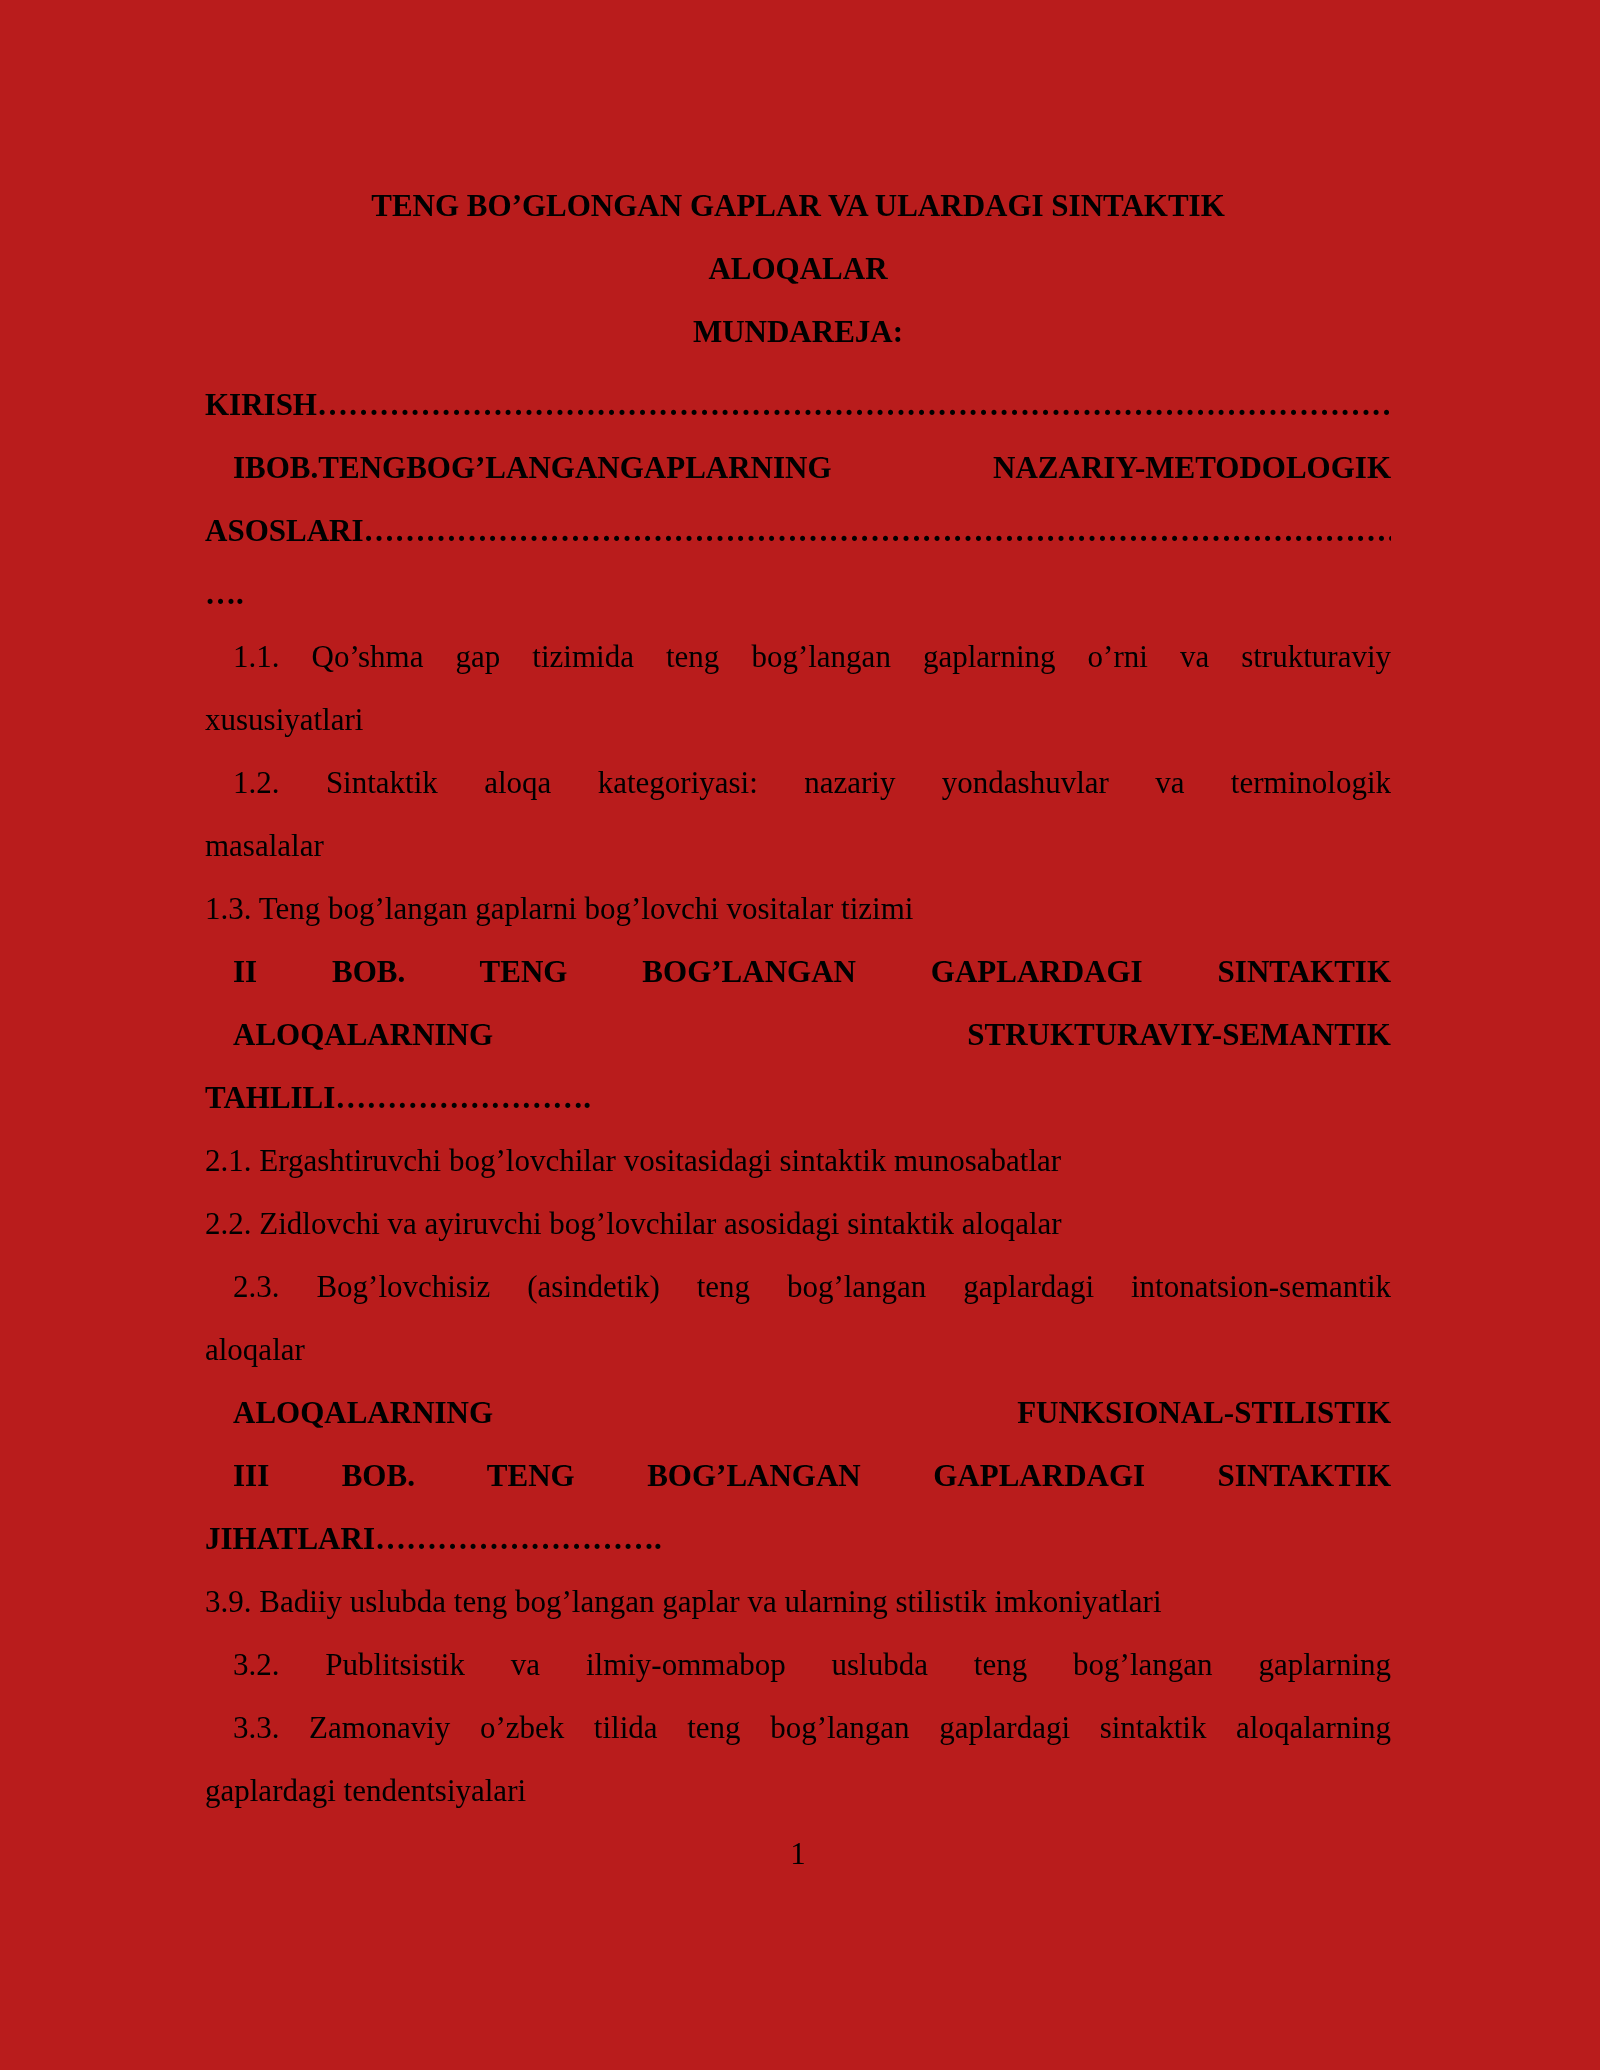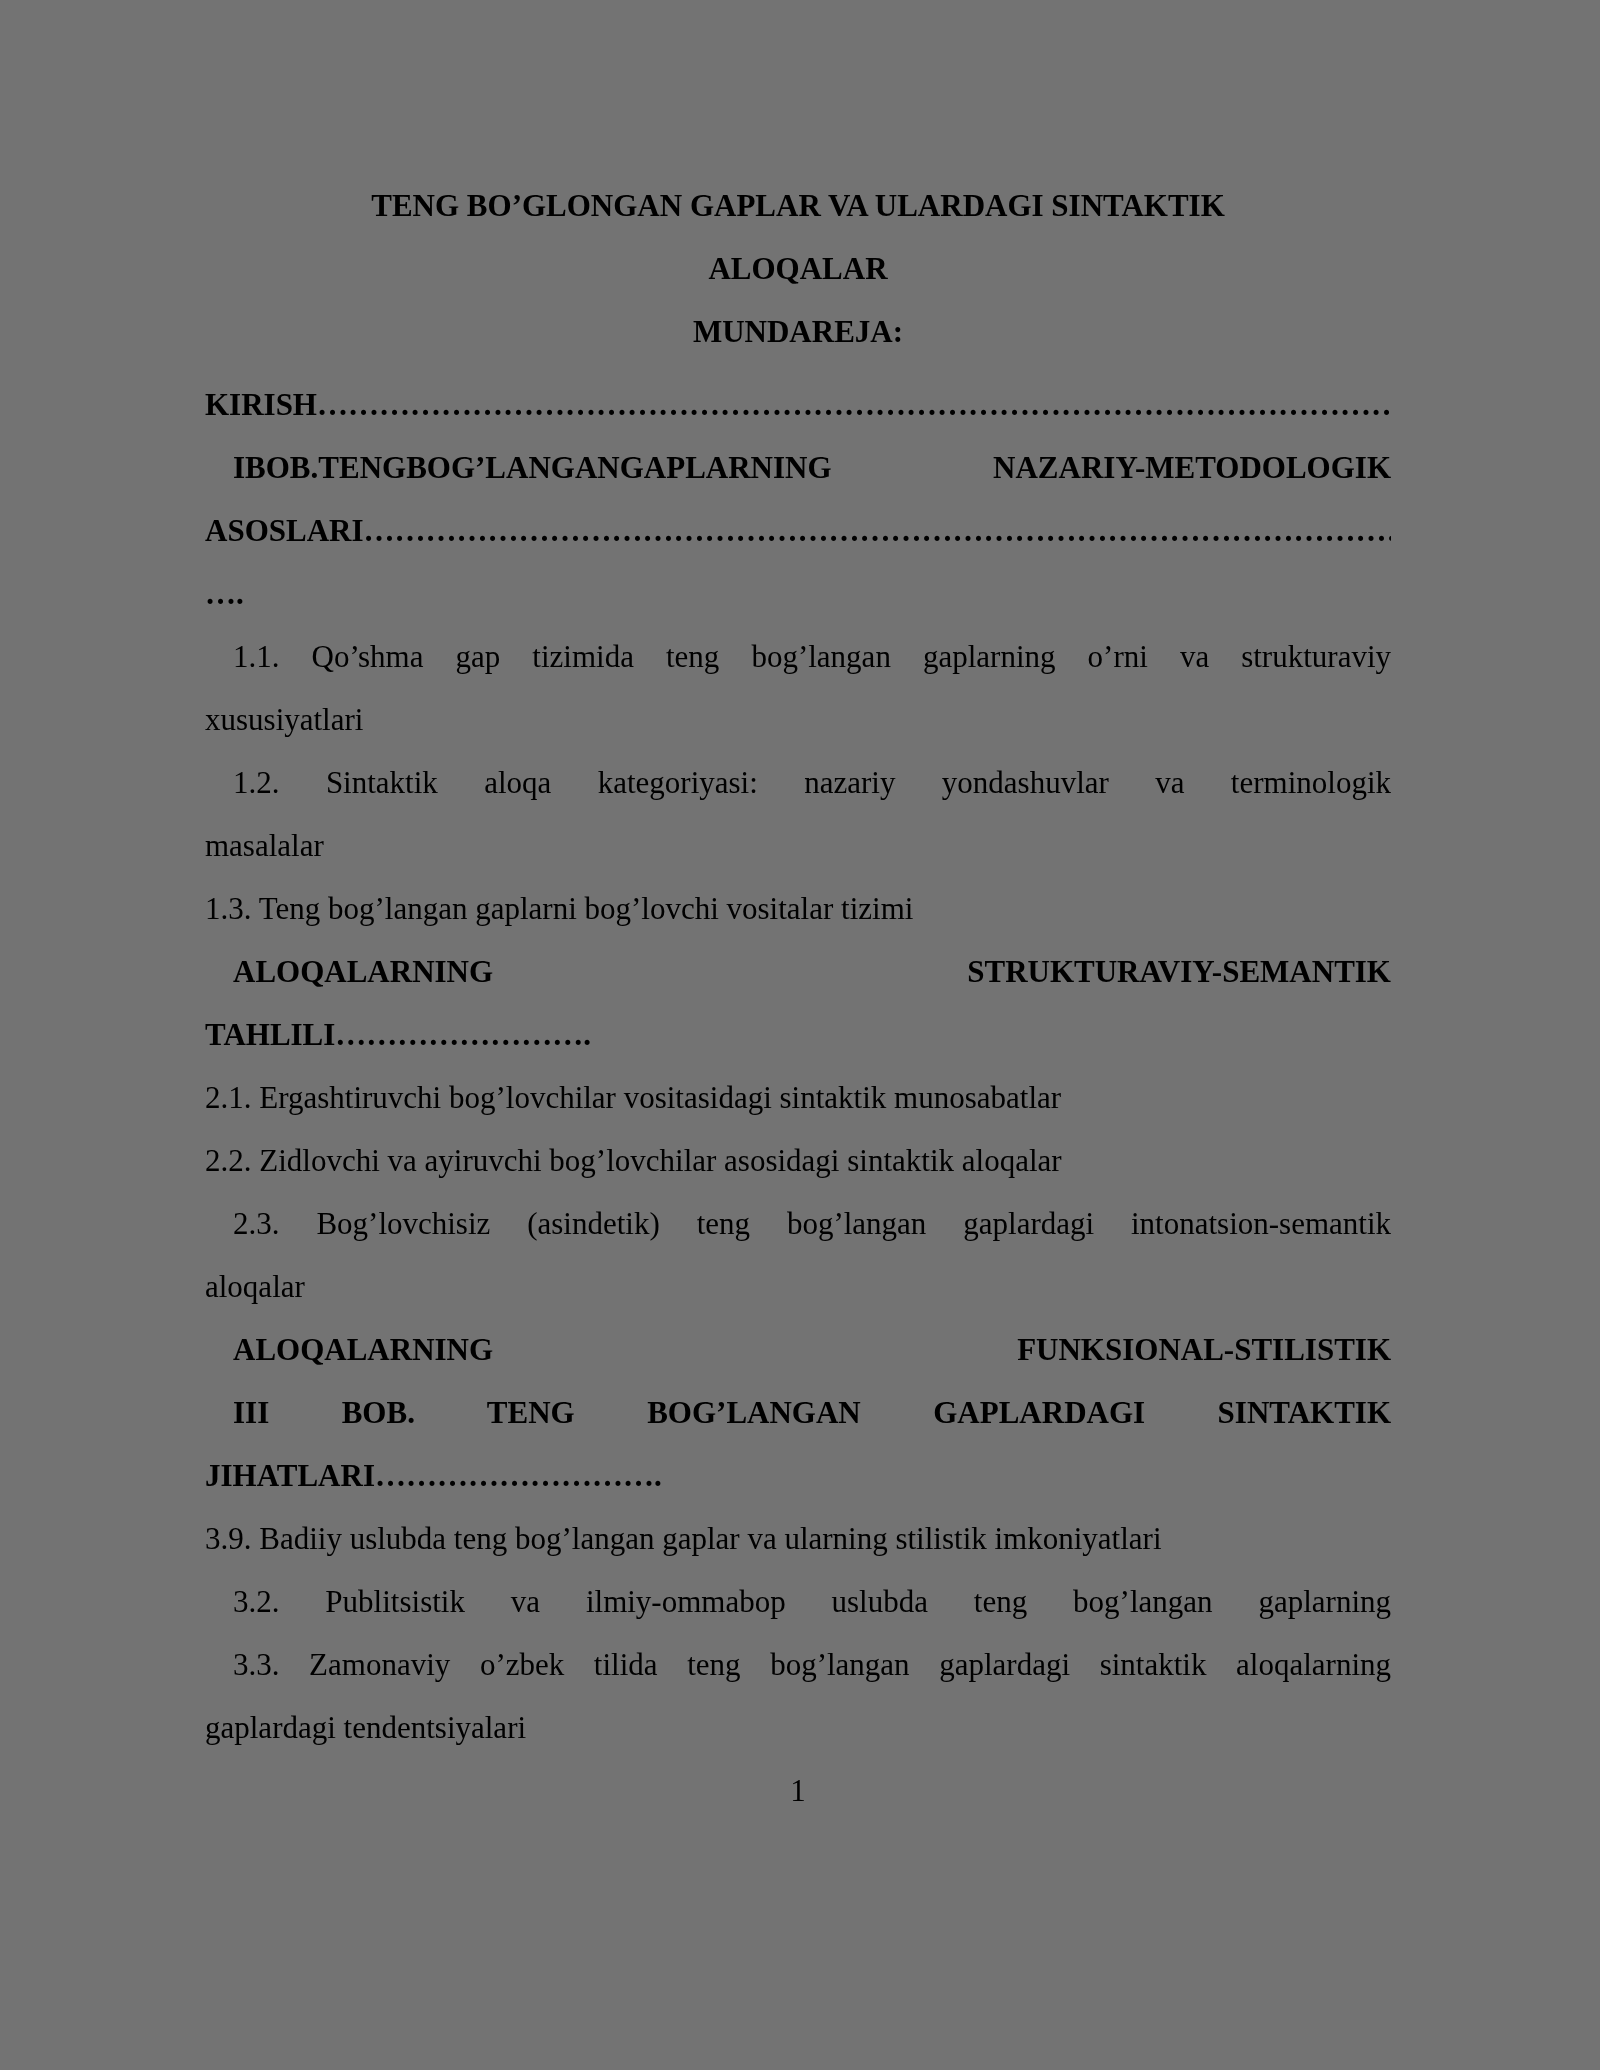--- a/index.html
+++ b/index.html
@@ -7,21 +7,21 @@
     width: 1600px;
     height: 2070px;
     background: #ffffff;
     color: #000000;
     font-family: "Liberation Serif", "DejaVu Serif", serif;
   }
   .page {
     position: relative;
     width: 1600px;
     height: 2070px;
-    background: #737373;
+    background: #b91c1c;
     overflow: hidden;
   }
   .content {
     position: absolute;
     left: 205px;
     top: 174px;
     width: 1186px;
     font-size: 31px;
     line-height: 63px;
   }
@@ -48,20 +48,21 @@
     <div class="line bold justify">IBOB.TENGBOG’LANGANGAPLARNING NAZARIY-METODOLOGIK</div>
     <div class="line bold dots">ASOSLARI………………………………………………………………………………………………………………………………………</div>
     <div class="line bold">….</div>
 
     <div class="line justify">1.1. Qo’shma gap tizimida teng bog’langan gaplarning o’rni va strukturaviy</div>
     <div class="line">xususiyatlari</div>
     <div class="line justify">1.2. Sintaktik aloqa kategoriyasi: nazariy yondashuvlar va terminologik</div>
     <div class="line">masalalar</div>
     <div class="line">1.3. Teng bog’langan gaplarni bog’lovchi vositalar tizimi</div>
 
+    <div class="line bold justify">II BOB. TENG BOG’LANGAN GAPLARDAGI SINTAKTIK</div>
     <div class="line bold justify">ALOQALARNING STRUKTURAVIY-SEMANTIK</div>
     <div class="line bold">TAHLILI…………………….</div>
 
     <div class="line">2.1. Ergashtiruvchi bog’lovchilar vositasidagi sintaktik munosabatlar</div>
     <div class="line">2.2. Zidlovchi va ayiruvchi bog’lovchilar asosidagi sintaktik aloqalar</div>
     <div class="line justify">2.3. Bog’lovchisiz (asindetik) teng bog’langan gaplardagi intonatsion-semantik</div>
     <div class="line">aloqalar</div>
 
     <div class="line bold justify">ALOQALARNING FUNKSIONAL-STILISTIK</div>
     <div class="line bold justify">III BOB. TENG BOG’LANGAN GAPLARDAGI SINTAKTIK</div>

